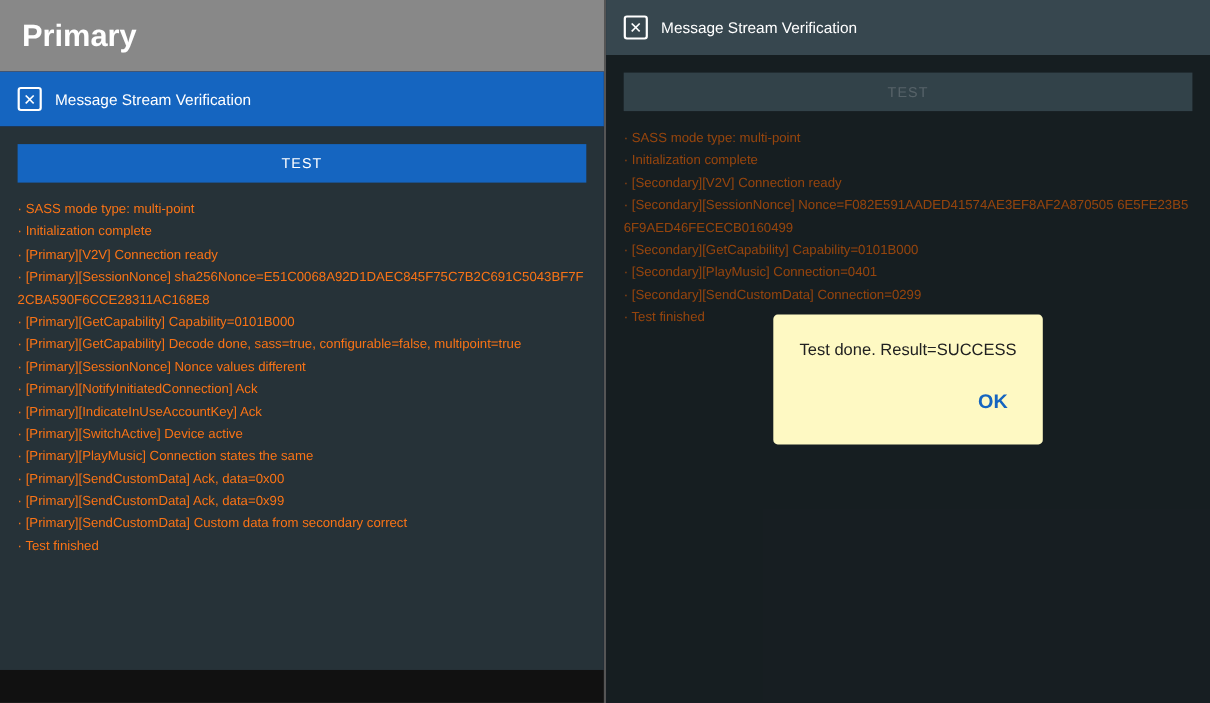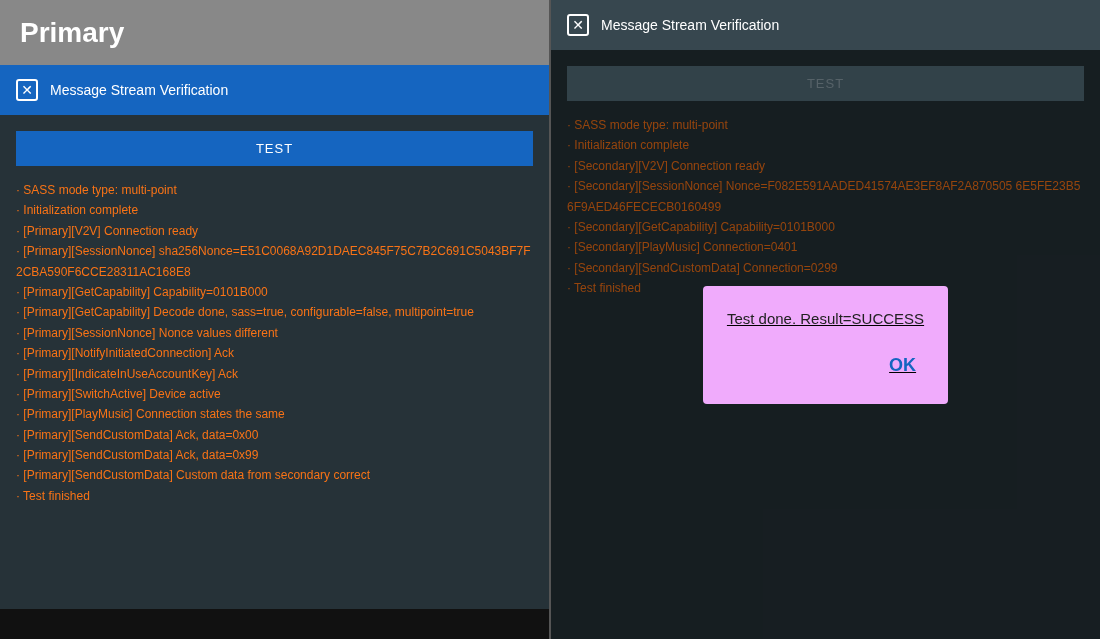--- a/index.html
+++ b/index.html
@@ -120,26 +120,25 @@
       position: absolute;
       top: 0; left: 0; right: 0; bottom: 0;
       background: rgba(0,0,0,0.4);
       display: flex;
       align-items: center;
       justify-content: center;
       z-index: 10;
     }
 
     .modal-box {
-      background: #f0abfc;
+      background: #fef9c3;
       border-radius: 4px;
       padding: 24px;
       min-width: 240px;
       max-width: 90%;
-      text-decoration: underline;
     }
 
     .modal-message {
       font-size: 15px;
       color: #212121;
       margin-bottom: 24px;
     }
 
     .modal-actions {
       display: flex;

